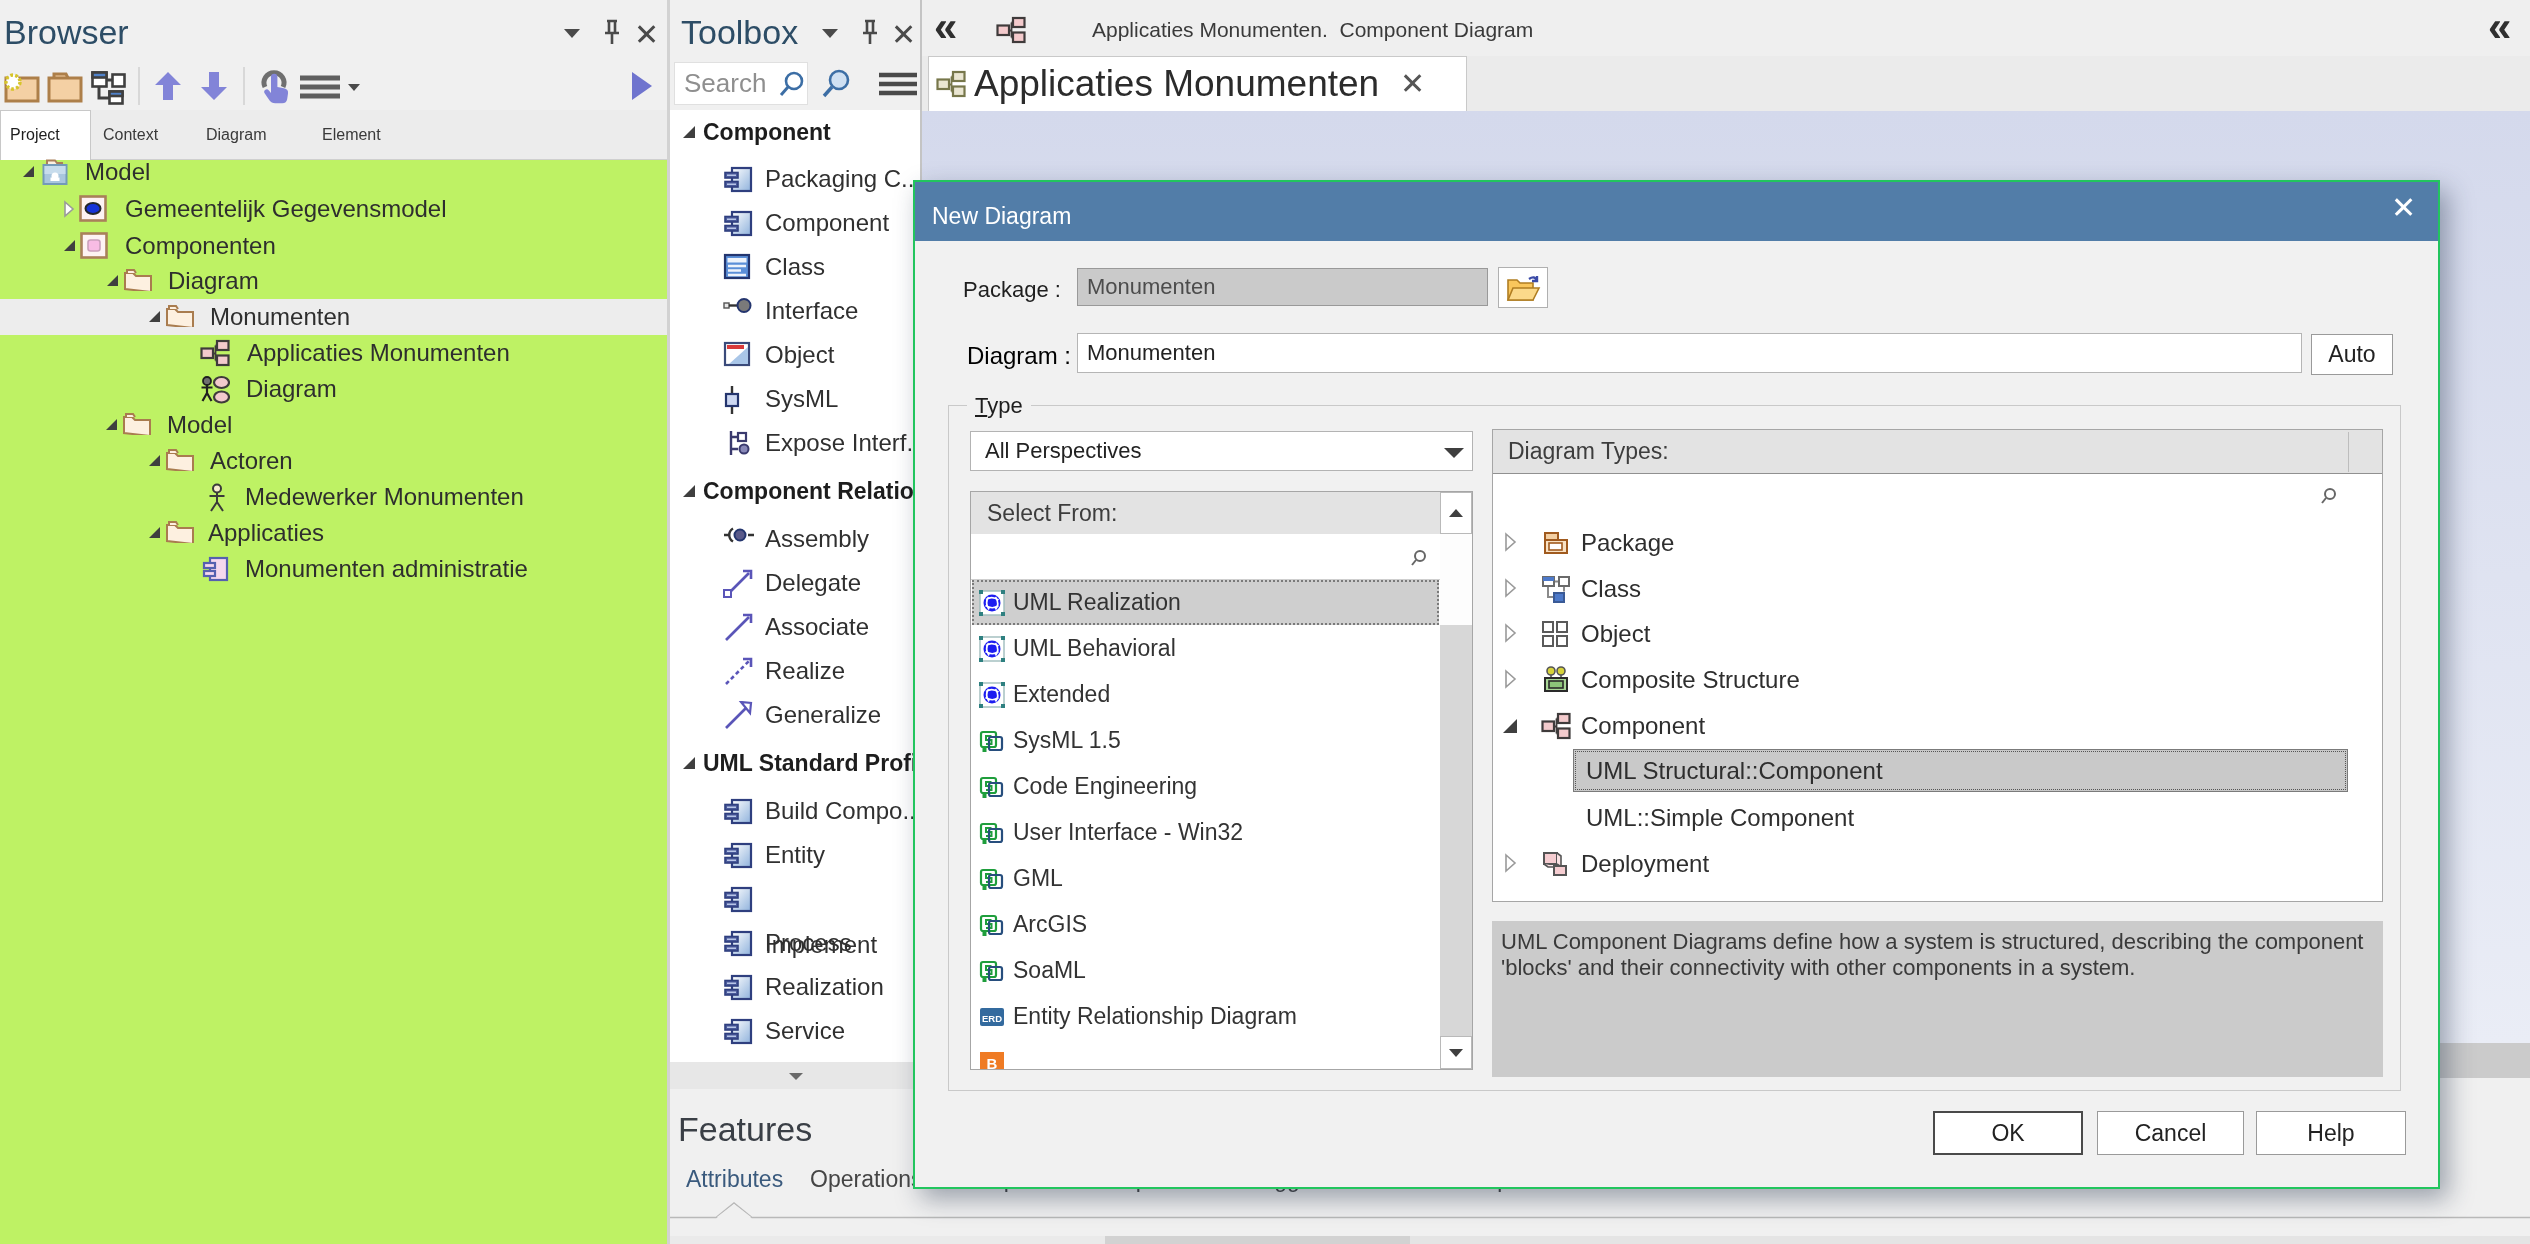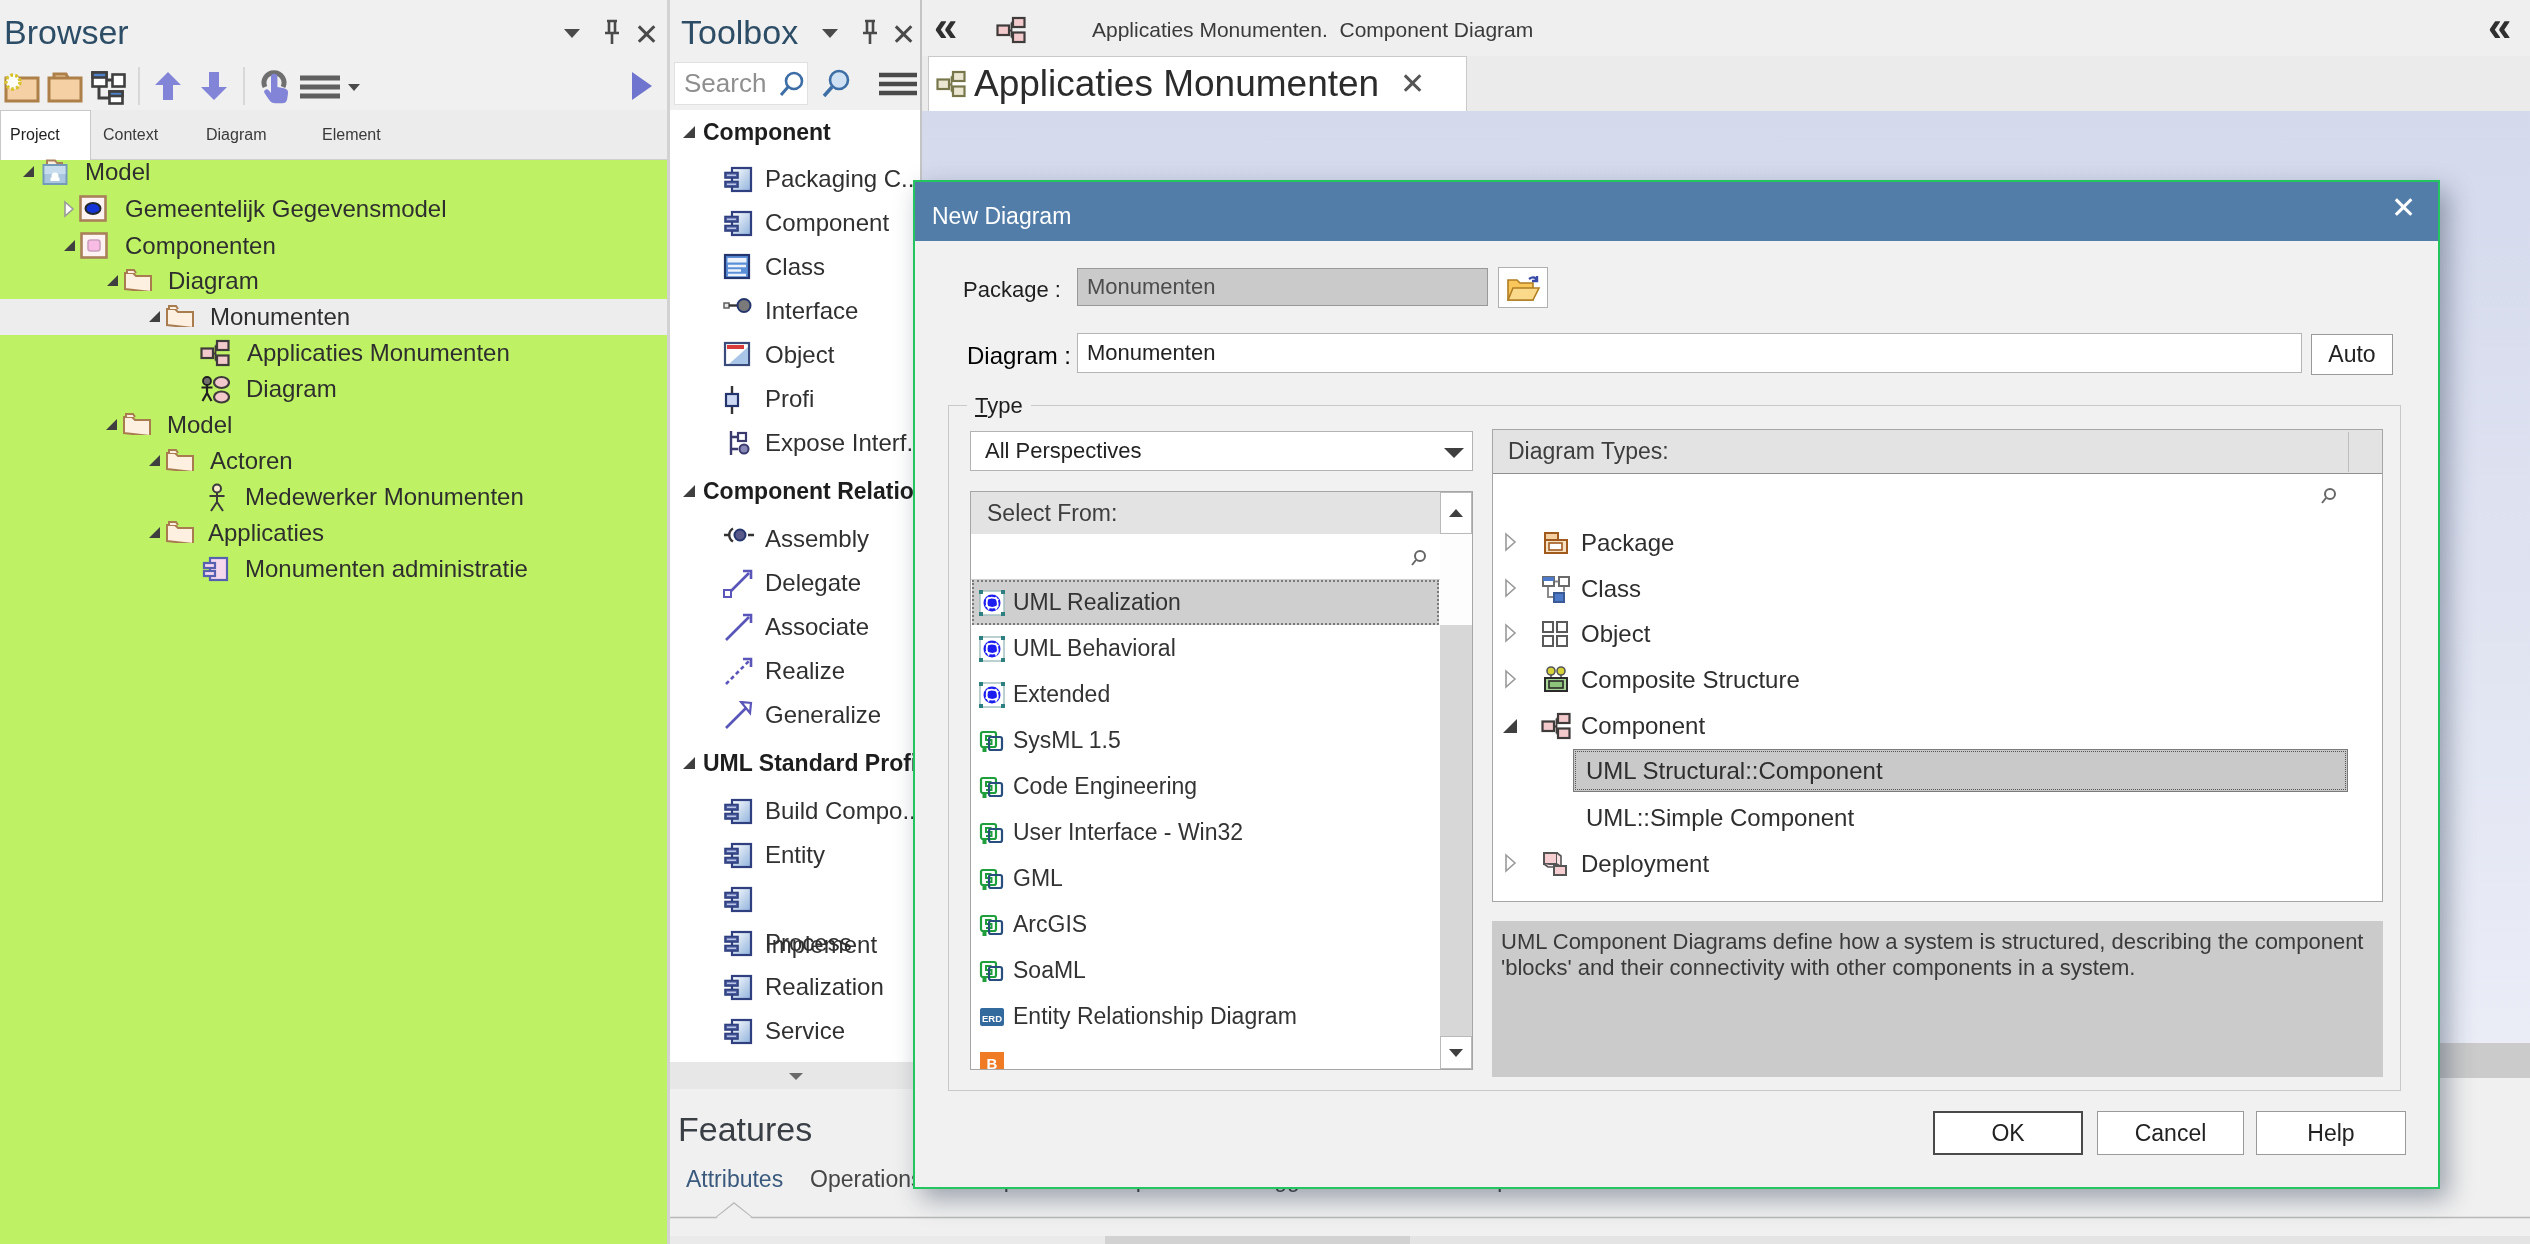--- a/index.html
+++ b/index.html
@@ -282,21 +282,21 @@
             <path d="M25 6 L6 23 H25 z" fill="#a9c6e8"></path>
           </svg>
         </div>
 <div class="xrow" style="left:95px;top:225px">Object</div>
 <div class="abs" style="left:53px;top:275px">
           <svg width="18" height="30" viewBox="0 0 18 30">
             <path d="M9 1 v8 M9 21 v8" stroke="#333" stroke-width="2.4"></path>
             <rect x="3" y="9" width="12" height="12" fill="#cdd8f2" stroke="#24356e" stroke-width="2.2"></rect>
           </svg>
         </div>
-<div class="xrow" style="left:95px;top:269px">Profi</div>
+<div class="xrow" style="left:95px;top:269px">SysML</div>
 <div class="abs" style="left:53px;top:319px">
           <svg width="30" height="28" viewBox="0 0 30 28">
             <path d="M8 2 v24 M8 8 h7 M8 20 h7" stroke="#3a3a6e" stroke-width="2.4" fill="none"></path>
             <rect x="15" y="4" width="8" height="8" fill="#fff" stroke="#3a3a6e" stroke-width="2.2"></rect>
             <circle cx="21" cy="20" r="4.5" fill="#8888b8" stroke="#3a3a6e" stroke-width="2"></circle>
           </svg>
         </div>
 <div class="xrow" style="left:95px;top:313px">Expose Interf...</div>
 <svg class="abs" style="left:11px;top:373px" width="16" height="16">
           <polygon points="14,2 14,14 2,14" fill="#3f3f3f"></polygon>

